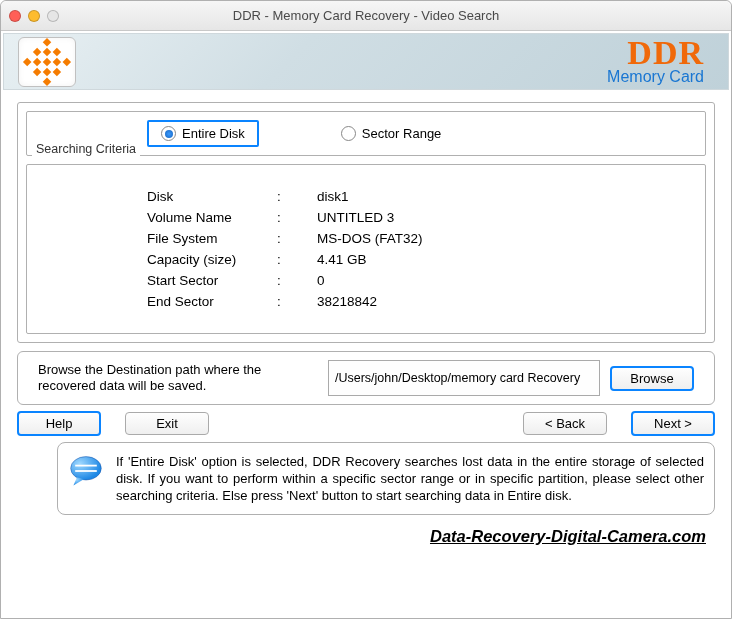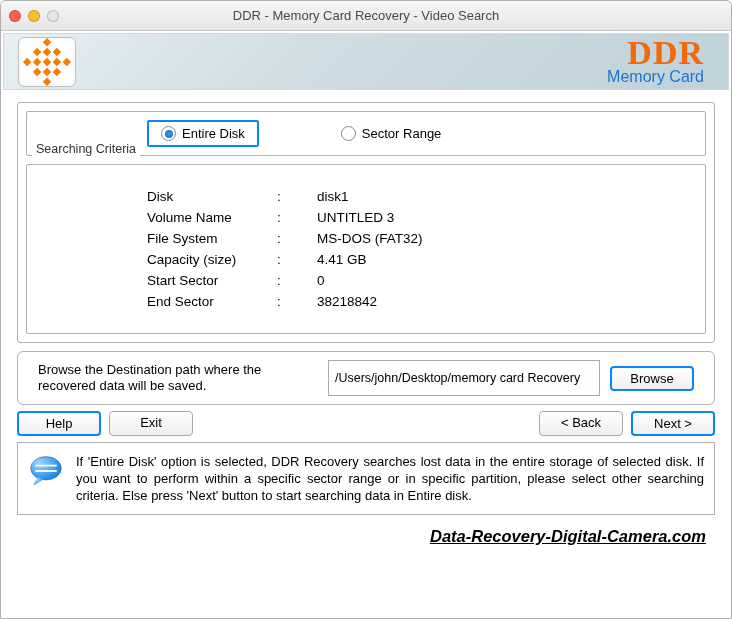--- a/index.html
+++ b/index.html
@@ -168,31 +168,33 @@
   padding: 3px 0;
   font-size: 13px;
   cursor: pointer;
   min-width: 84px;
   text-align: center;
 }
 .btn.primary { border: 2px solid #0a84ff; }
 .btn.help { border: 2px solid #0a84ff; }
 .btn-row {
   display: flex;
-  gap: 8px;
+  gap: 24px;
   margin-bottom: 6px;
+  align-items: center;
 }
 .btn-row .spacer { flex: 1; }
 .hint-box {
   border: 1px solid #b0b0b0;
-  border-radius: 0;
+  border-radius: 8px;
   padding: 10px;
   display: flex;
   gap: 12px;
   align-items: flex-start;
+  margin-left: 40px;
 }
 .bubble-icon {
   width: 36px; height: 36px;
   flex-shrink: 0;
 }
 .bubble-icon svg { width: 100%; height: 100%; }
 .hint-text {
   font-size: 13px;
   line-height: 17px;
   text-align: justify;

